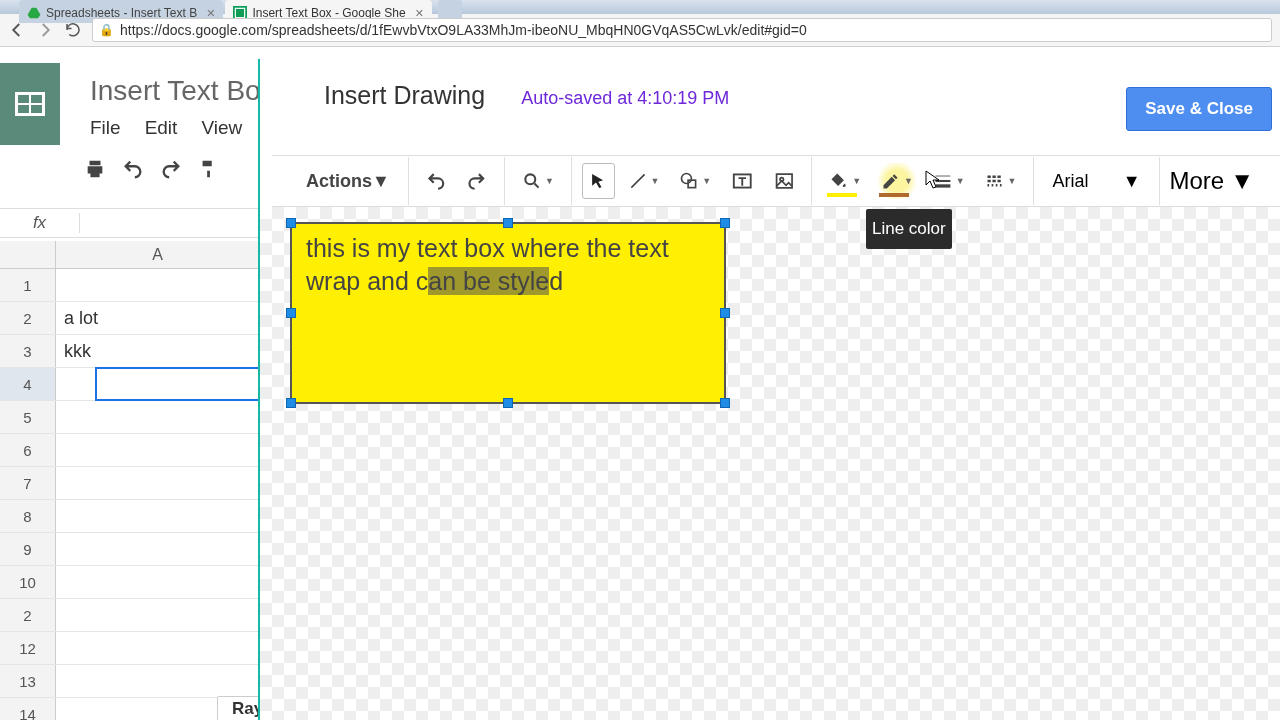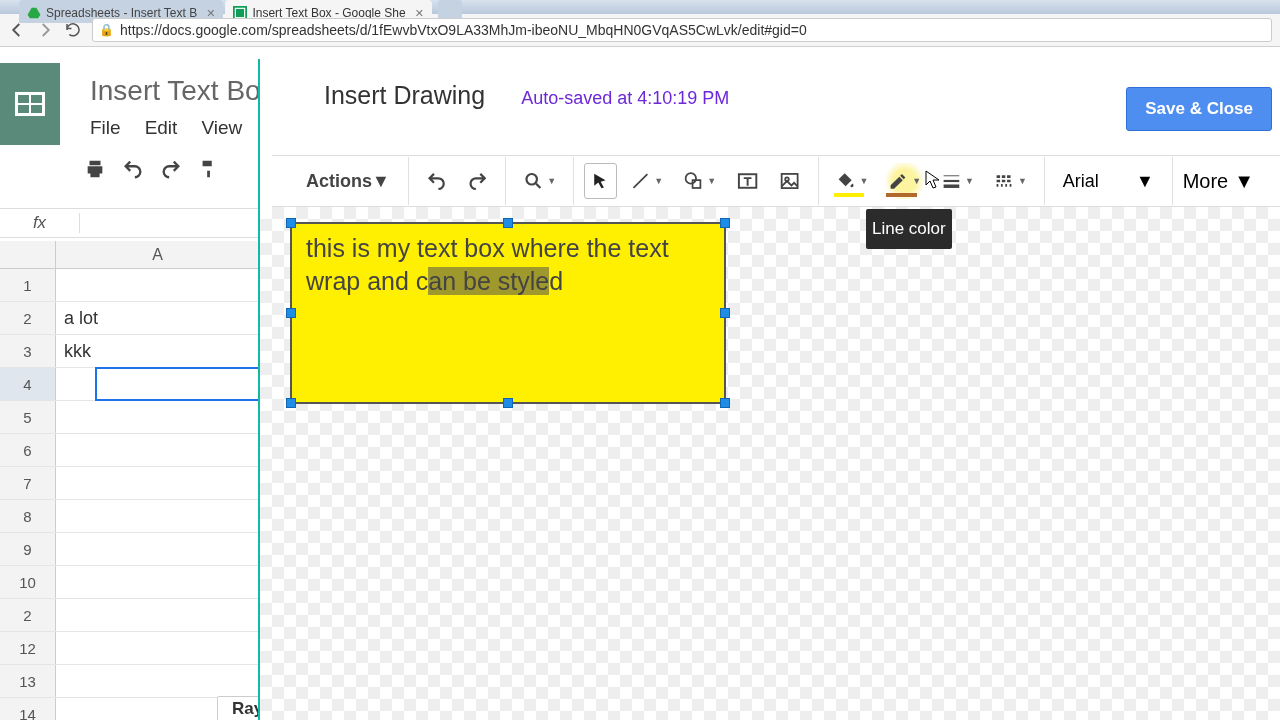--- a/index.html
+++ b/index.html
@@ -56,21 +56,21 @@
 .save-close { position: absolute; top: 28px; right: 8px; padding: 11px 18px; background: #4e8ef0; color: #fff; font-size: 17px; font-weight: bold; border: 1px solid #2f6fd8; border-radius: 3px; }
 
 .draw-toolbar { position: absolute; top: 96px; left: 0; right: 0; height: 52px; border-top: 1px solid #ddd; border-bottom: 1px solid #ddd; display: flex; align-items: center; padding: 0 26px; gap: 6px; margin-left: 12px; }
 .tb-sep { width: 1px; height: 48px; background: #e0e0e0; margin: 0 4px; }
 .tb-btn { height: 36px; min-width: 32px; padding: 0 6px; display: flex; align-items: center; justify-content: center; border: 1px solid transparent; border-radius: 3px; color: #444; position: relative; }
 .tb-btn.outlined { border-color: #bbb; }
 .tb-btn .caret { font-size: 9px; color: #666; margin-left: 3px; }
 .tb-btn.highlight { background: radial-gradient(circle, #fcf49f 0%, #fcf49f 40%, transparent 72%); }
 .actions-btn { font-size: 18px; font-weight: bold; color: #444; padding: 0 8px; display:flex; align-items:center; }
 .font-select { width: 110px; font-size: 18px; padding: 0 8px; display:flex; justify-content:space-between; align-items:flex-end; }
-.more-btn { font-size: 20px; display:flex; align-items:center; }
+.more-btn { font-size: 24px; display:flex; align-items:center; }
 
 .canvas { position: absolute; top: 148px; left: 0; right: 0; bottom: 0;
   background-image:
     linear-gradient(45deg, #eee 25%, transparent 25%),
     linear-gradient(-45deg, #eee 25%, transparent 25%),
     linear-gradient(45deg, transparent 75%, #eee 75%),
     linear-gradient(-45deg, transparent 75%, #eee 75%);
   background-size: 24px 24px;
   background-position: 0 0, 0 12px, 12px -12px, -12px 0;
 }

